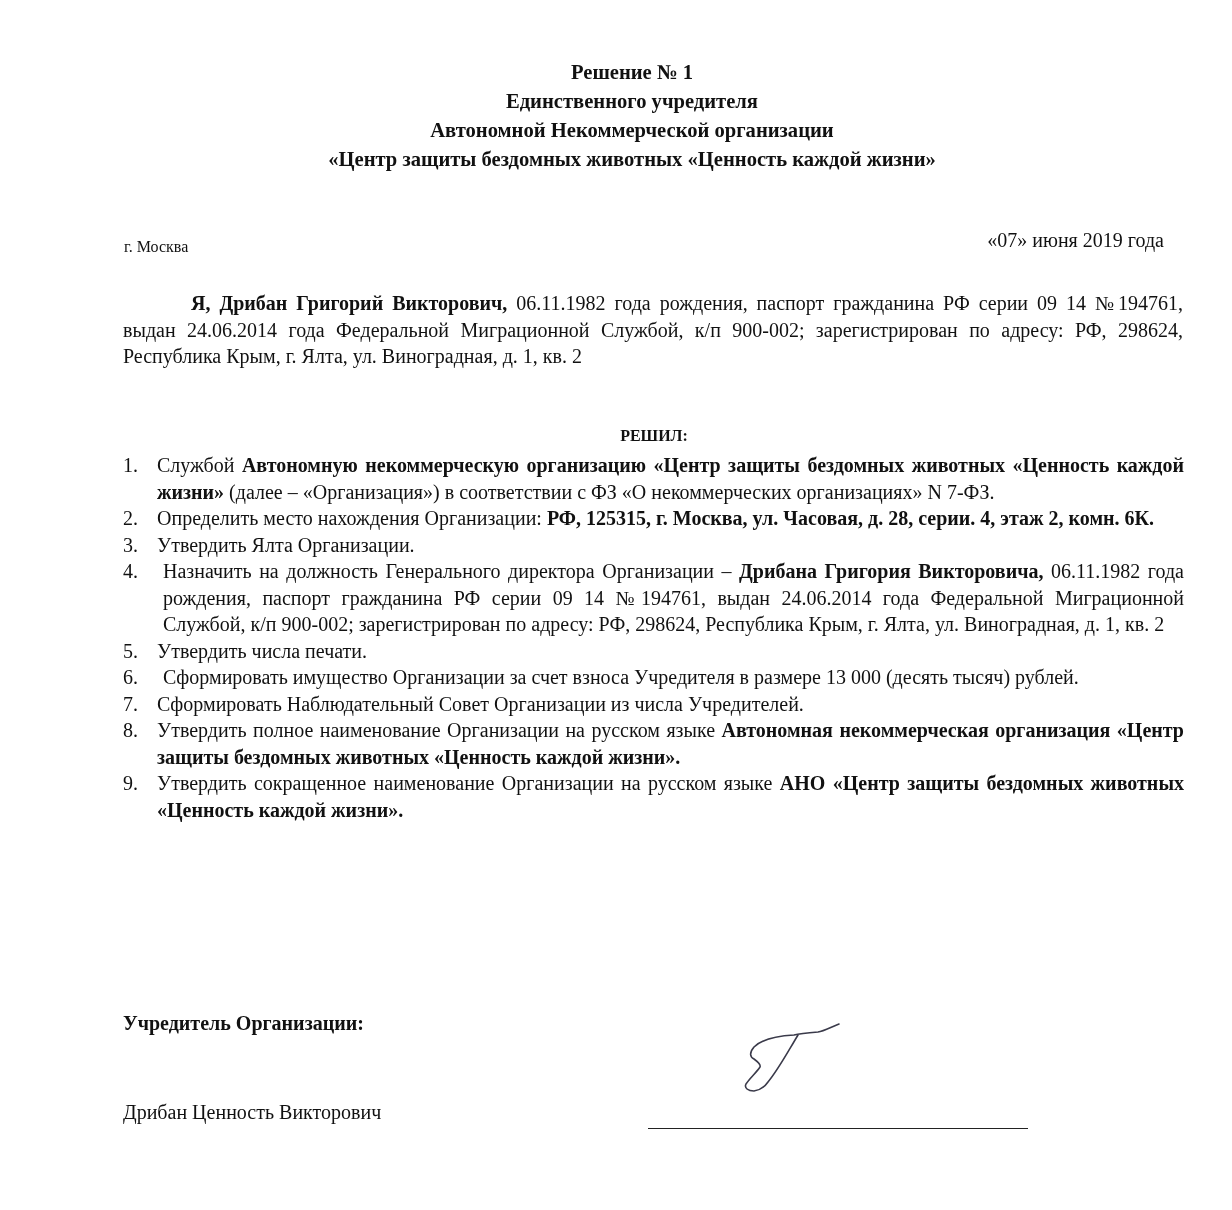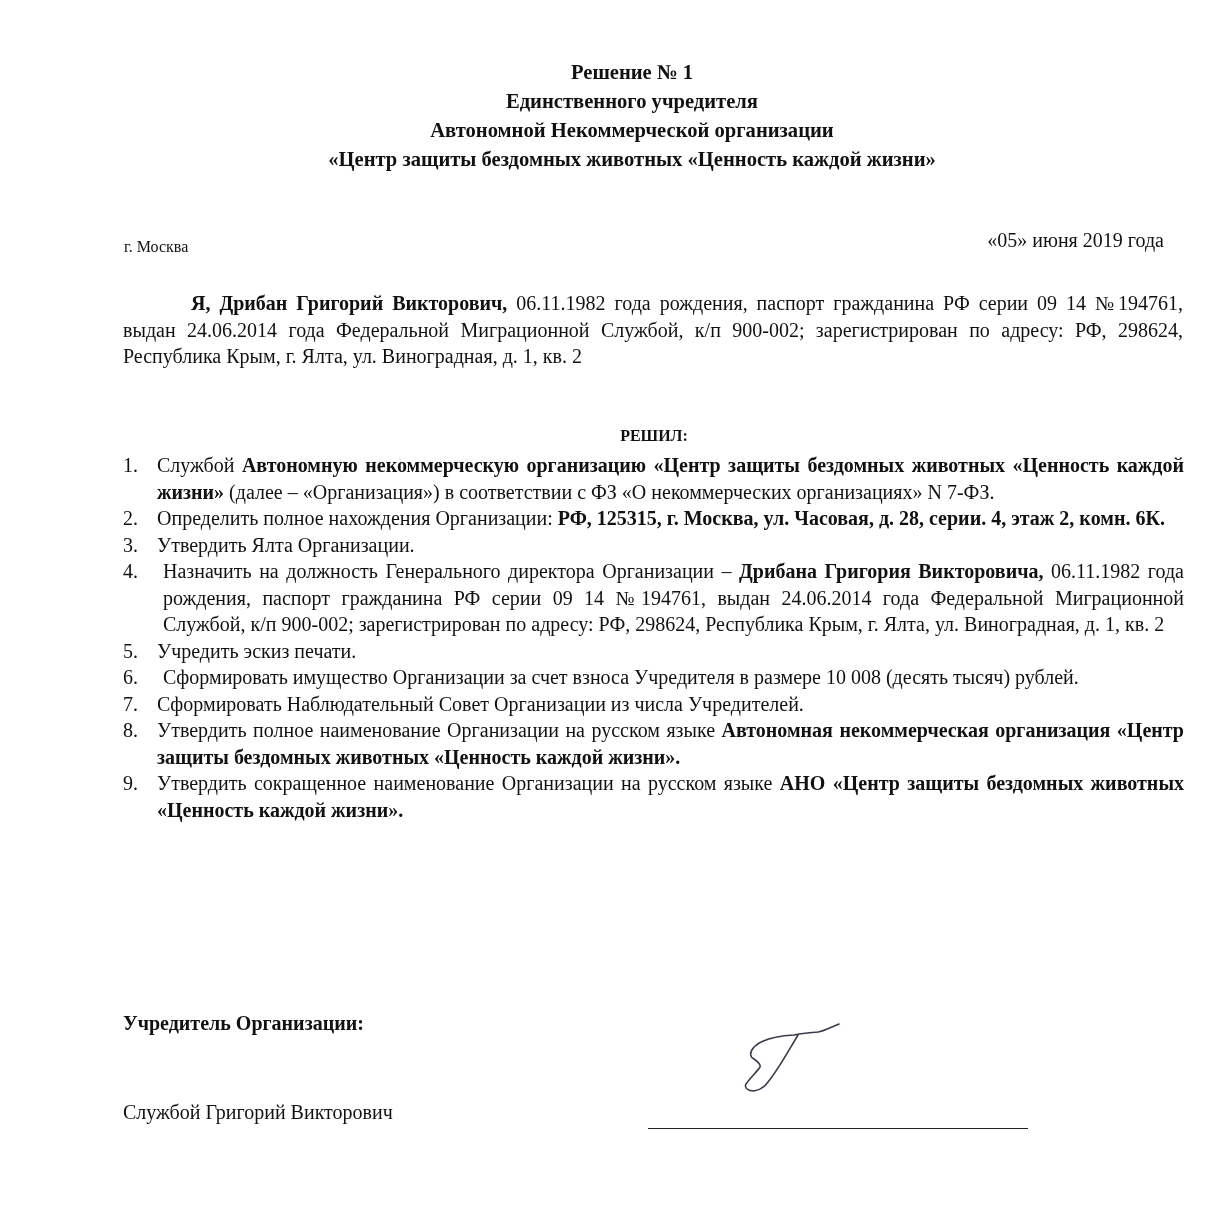--- a/index.html
+++ b/index.html
@@ -129,69 +129,69 @@
 <div class="page">
 
   <div class="header">
     <div>Решение № 1</div>
     <div>Единственного учредителя</div>
     <div>Автономной Некоммерческой организации</div>
     <div>«Центр защиты бездомных животных «Ценность каждой жизни»</div>
   </div>
 
   <div class="city">г. Москва</div>
-  <div class="date">«05» июня 2019 года</div>
+  <div class="date">«07» июня 2019 года</div>
 
   <p class="intro" style="margin:0;">
     <span class="b">Я, Дрибан Григорий Викторович,</span><span> 06.11.1982 года рождения, паспорт гражданина РФ серии 09 14 №194761, выдан 24.06.2014 года Федеральной Миграционной Службой, к/п 900-002; зарегистрирован по адресу: РФ, 298624, Республика Крым, г. Ялта, ул. Виноградная, д. 1, кв. 2</span>
   </p>
 
   <div class="resolved">РЕШИЛ:</div>
 
   <ol class="decisions" id="decisions">
       <li>
         <span class="num">1.</span>
         <span class="body"><span>Службой </span><span class="b">Автономную некоммерческую организацию «Центр защиты бездомных животных «Ценность каждой жизни»</span><span> (далее – «Организация») в соответствии с ФЗ «О некоммерческих организациях» N 7-ФЗ.</span></span>
       </li>
       <li>
         <span class="num">2.</span>
-        <span class="body"><span>Определить полное нахождения Организации: </span><span class="b">РФ, 125315, г. Москва, ул. Часовая, д. 28, серии. 4, этаж 2, комн. 6К.</span></span>
+        <span class="body"><span>Определить место нахождения Организации: </span><span class="b">РФ, 125315, г. Москва, ул. Часовая, д. 28, серии. 4, этаж 2, комн. 6К.</span></span>
       </li>
       <li>
         <span class="num">3.</span>
         <span class="body"><span>Утвердить Ялта Организации.</span></span>
       </li>
       <li class="indent-wrap">
         <span class="num">4.</span>
         <span class="body"><span>Назначить на должность Генерального директора Организации – </span><span class="b">Дрибана Григория Викторовича,</span><span> 06.11.1982 года рождения, паспорт гражданина РФ серии 09 14 №194761, выдан 24.06.2014 года Федеральной Миграционной Службой, к/п 900-002; зарегистрирован по адресу: РФ, 298624, Республика Крым, г. Ялта, ул. Виноградная, д. 1, кв. 2</span></span>
       </li>
       <li>
         <span class="num">5.</span>
-        <span class="body"><span>Учредить эскиз печати.</span></span>
+        <span class="body"><span>Утвердить числа печати.</span></span>
       </li>
       <li class="indent-wrap">
         <span class="num">6.</span>
-        <span class="body"><span>Сформировать имущество Организации за счет взноса Учредителя в размере 10 008 (десять тысяч) рублей.</span></span>
+        <span class="body"><span>Сформировать имущество Организации за счет взноса Учредителя в размере 13 000 (десять тысяч) рублей.</span></span>
       </li>
       <li>
         <span class="num">7.</span>
         <span class="body"><span>Сформировать Наблюдательный Совет Организации из числа Учредителей.</span></span>
       </li>
       <li>
         <span class="num">8.</span>
         <span class="body"><span>Утвердить полное наименование Организации на русском языке </span><span class="b">Автономная некоммерческая организация «Центр защиты бездомных животных «Ценность каждой жизни».</span></span>
       </li>
       <li>
         <span class="num">9.</span>
         <span class="body"><span>Утвердить сокращенное наименование Организации на русском языке </span><span class="b">АНО «Центр защиты бездомных животных «Ценность каждой жизни».</span></span>
       </li>
     </ol>
 
   <div class="founder-label">Учредитель Организации:</div>
-  <div class="founder-name">Службой Григорий Викторович</div>
+  <div class="founder-name">Дрибан Ценность Викторович</div>
 
   <svg class="signature" viewBox="0 0 150 80">
     <path d="M 133 9 C 125 12, 118 16, 112 17 C 100 18, 92 19, 88 20 C 70 21, 55 25, 48 32 C 43 38, 44 42, 48 44 C 52 47, 55 50, 54 52 C 50 58, 44 63, 40 69 C 38 73, 42 76, 48 76 C 54 75, 58 73, 62 67 C 72 55, 80 40, 92 20" fill="none" stroke="#3a3a4a" stroke-width="1.6" stroke-linecap="round" stroke-linejoin="round"></path>
   </svg>
 
   <div class="sig-line"></div>
 
   <div class="edge-mark" style="left:1217px; top:224px;"></div>
   <div class="edge-mark" style="left:1217px; top:237px; opacity:.8"></div>
   <div class="edge-mark" style="left:1217px; top:251px; opacity:.4"></div>

